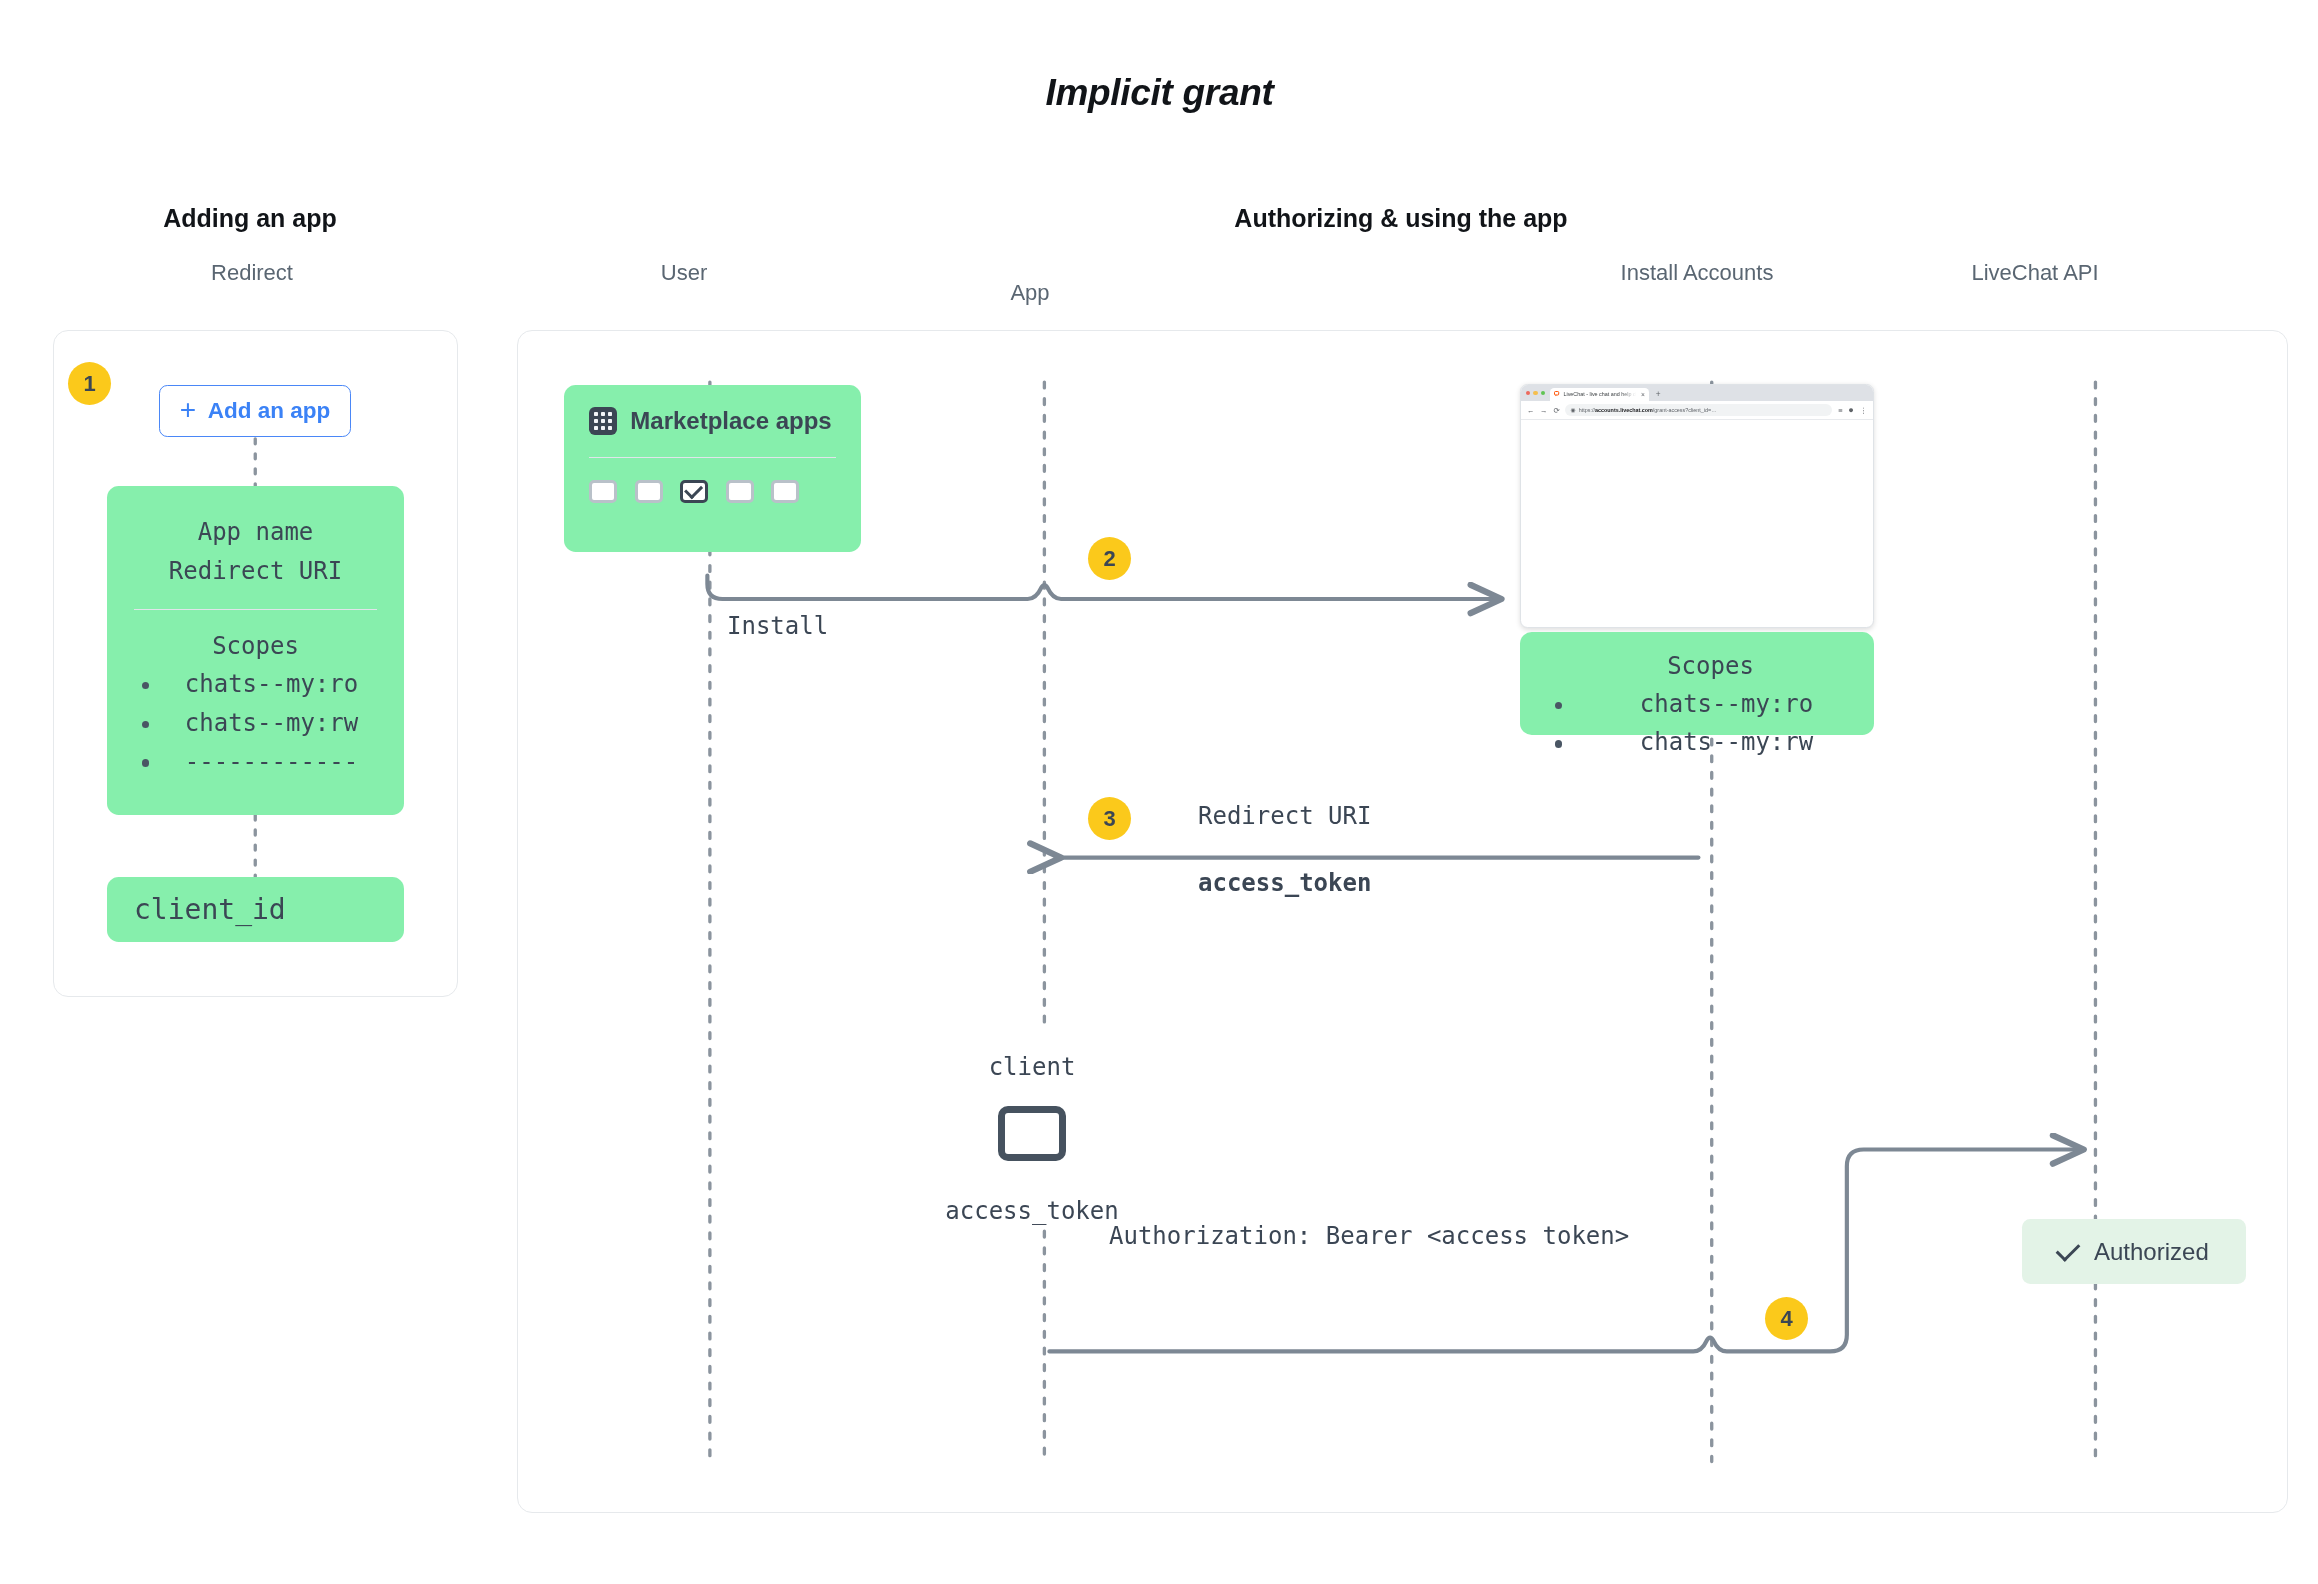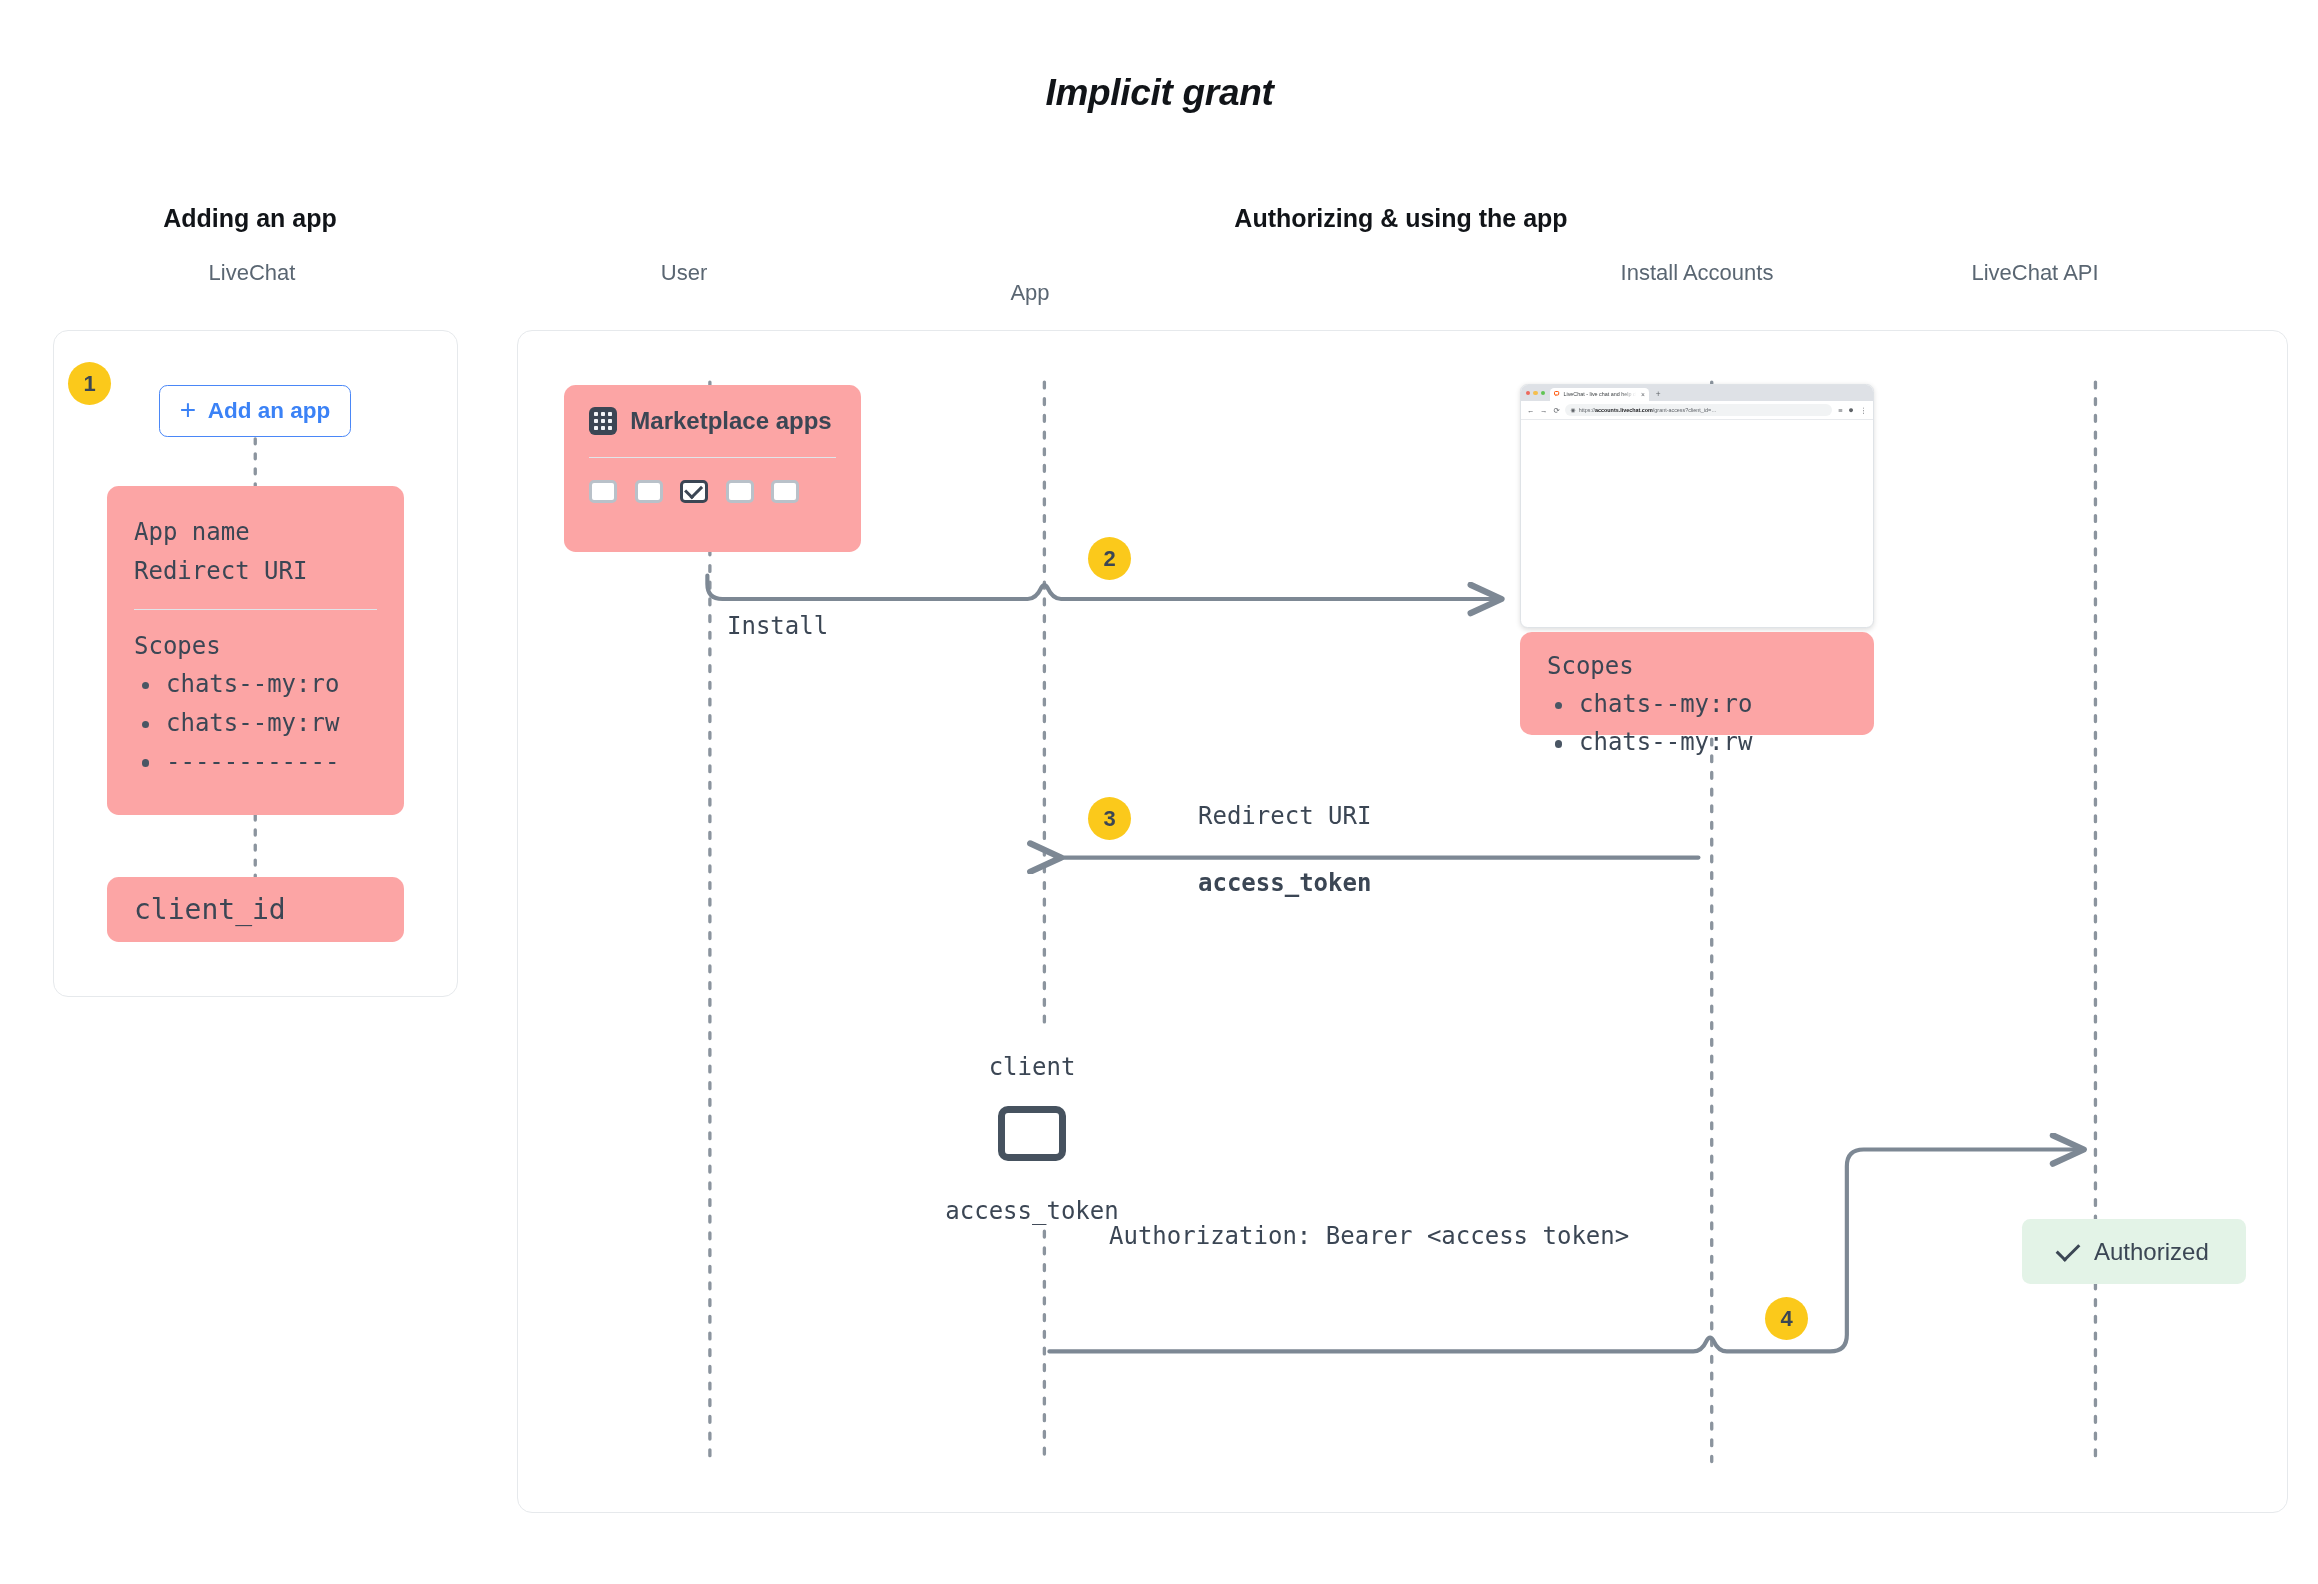--- a/index.html
+++ b/index.html
@@ -52,21 +52,21 @@
     left:159px;top:385px;width:192px;height:52px;
     border:1.7px solid #4a87f7;border-radius:8.3px;background:#fff;
     display:flex;align-items:center;justify-content:center;gap:11.7px;
     color:#3b82f6;font-size:22.5px;font-weight:bold;
     box-sizing:border-box;
   }
   #add-app-btn .plus{font-size:28px;font-weight:normal;line-height:1;margin-top:-2.5px;}
 
   
   .gcard{
-    background:#fca5a5;border-radius:11.7px;box-sizing:border-box;
+    background:#86efac;border-radius:11.7px;box-sizing:border-box;text-align:center;
   }
   #app-detail-card{left:107px;top:486px;width:297px;height:329px;padding:27px 27px 0 27px;}
   #app-detail-card .line{font-size:24px;line-height:1.62;color:#3b4654;}
   #app-detail-card hr{
     border:0;border-top:1.7px solid #e0e5ea;margin:18.3px 0 22px 0;
   }
   #app-detail-card .scopes-head{font-size:24px;color:#3b4654;margin-bottom:5px;}
   #app-detail-card ul{list-style:none;margin:0;padding:0;}
   #app-detail-card li{
     font-size:24px;line-height:1.62;color:#3b4654;position:relative;padding-left:32px;
@@ -205,21 +205,21 @@
 
   svg.layer{position:absolute;left:0;top:0;width:2319px;height:1585px;pointer-events:none;}
 </style>
 </head>
 <body>
 
 <div class="abs" id="page-title">Implicit grant</div>
 <div class="abs" id="section-left-title">Adding an app</div>
 <div class="abs" id="section-right-title">Authorizing &amp; using the app</div>
 
-<div class="abs col-head" style="left:27px;width:450px;">LiveChat</div>
+<div class="abs col-head" style="left:27px;width:450px;">Redirect</div>
 <div class="abs col-head" style="left:584px;width:200px;">User</div>
 <div class="abs col-head" style="left:930px;width:200px;margin-top:20px;">App</div>
 <div class="abs col-head" style="left:1501px;width:392px;">Install Accounts</div>
 <div class="abs col-head" style="left:1858px;width:354px;">LiveChat API</div>
 
 <div class="abs panel" id="left-panel"></div>
 <div class="abs panel" id="right-panel"></div>
 
 <svg class="layer" viewBox="0 0 2780 1900" width="2319" height="1585">
 

